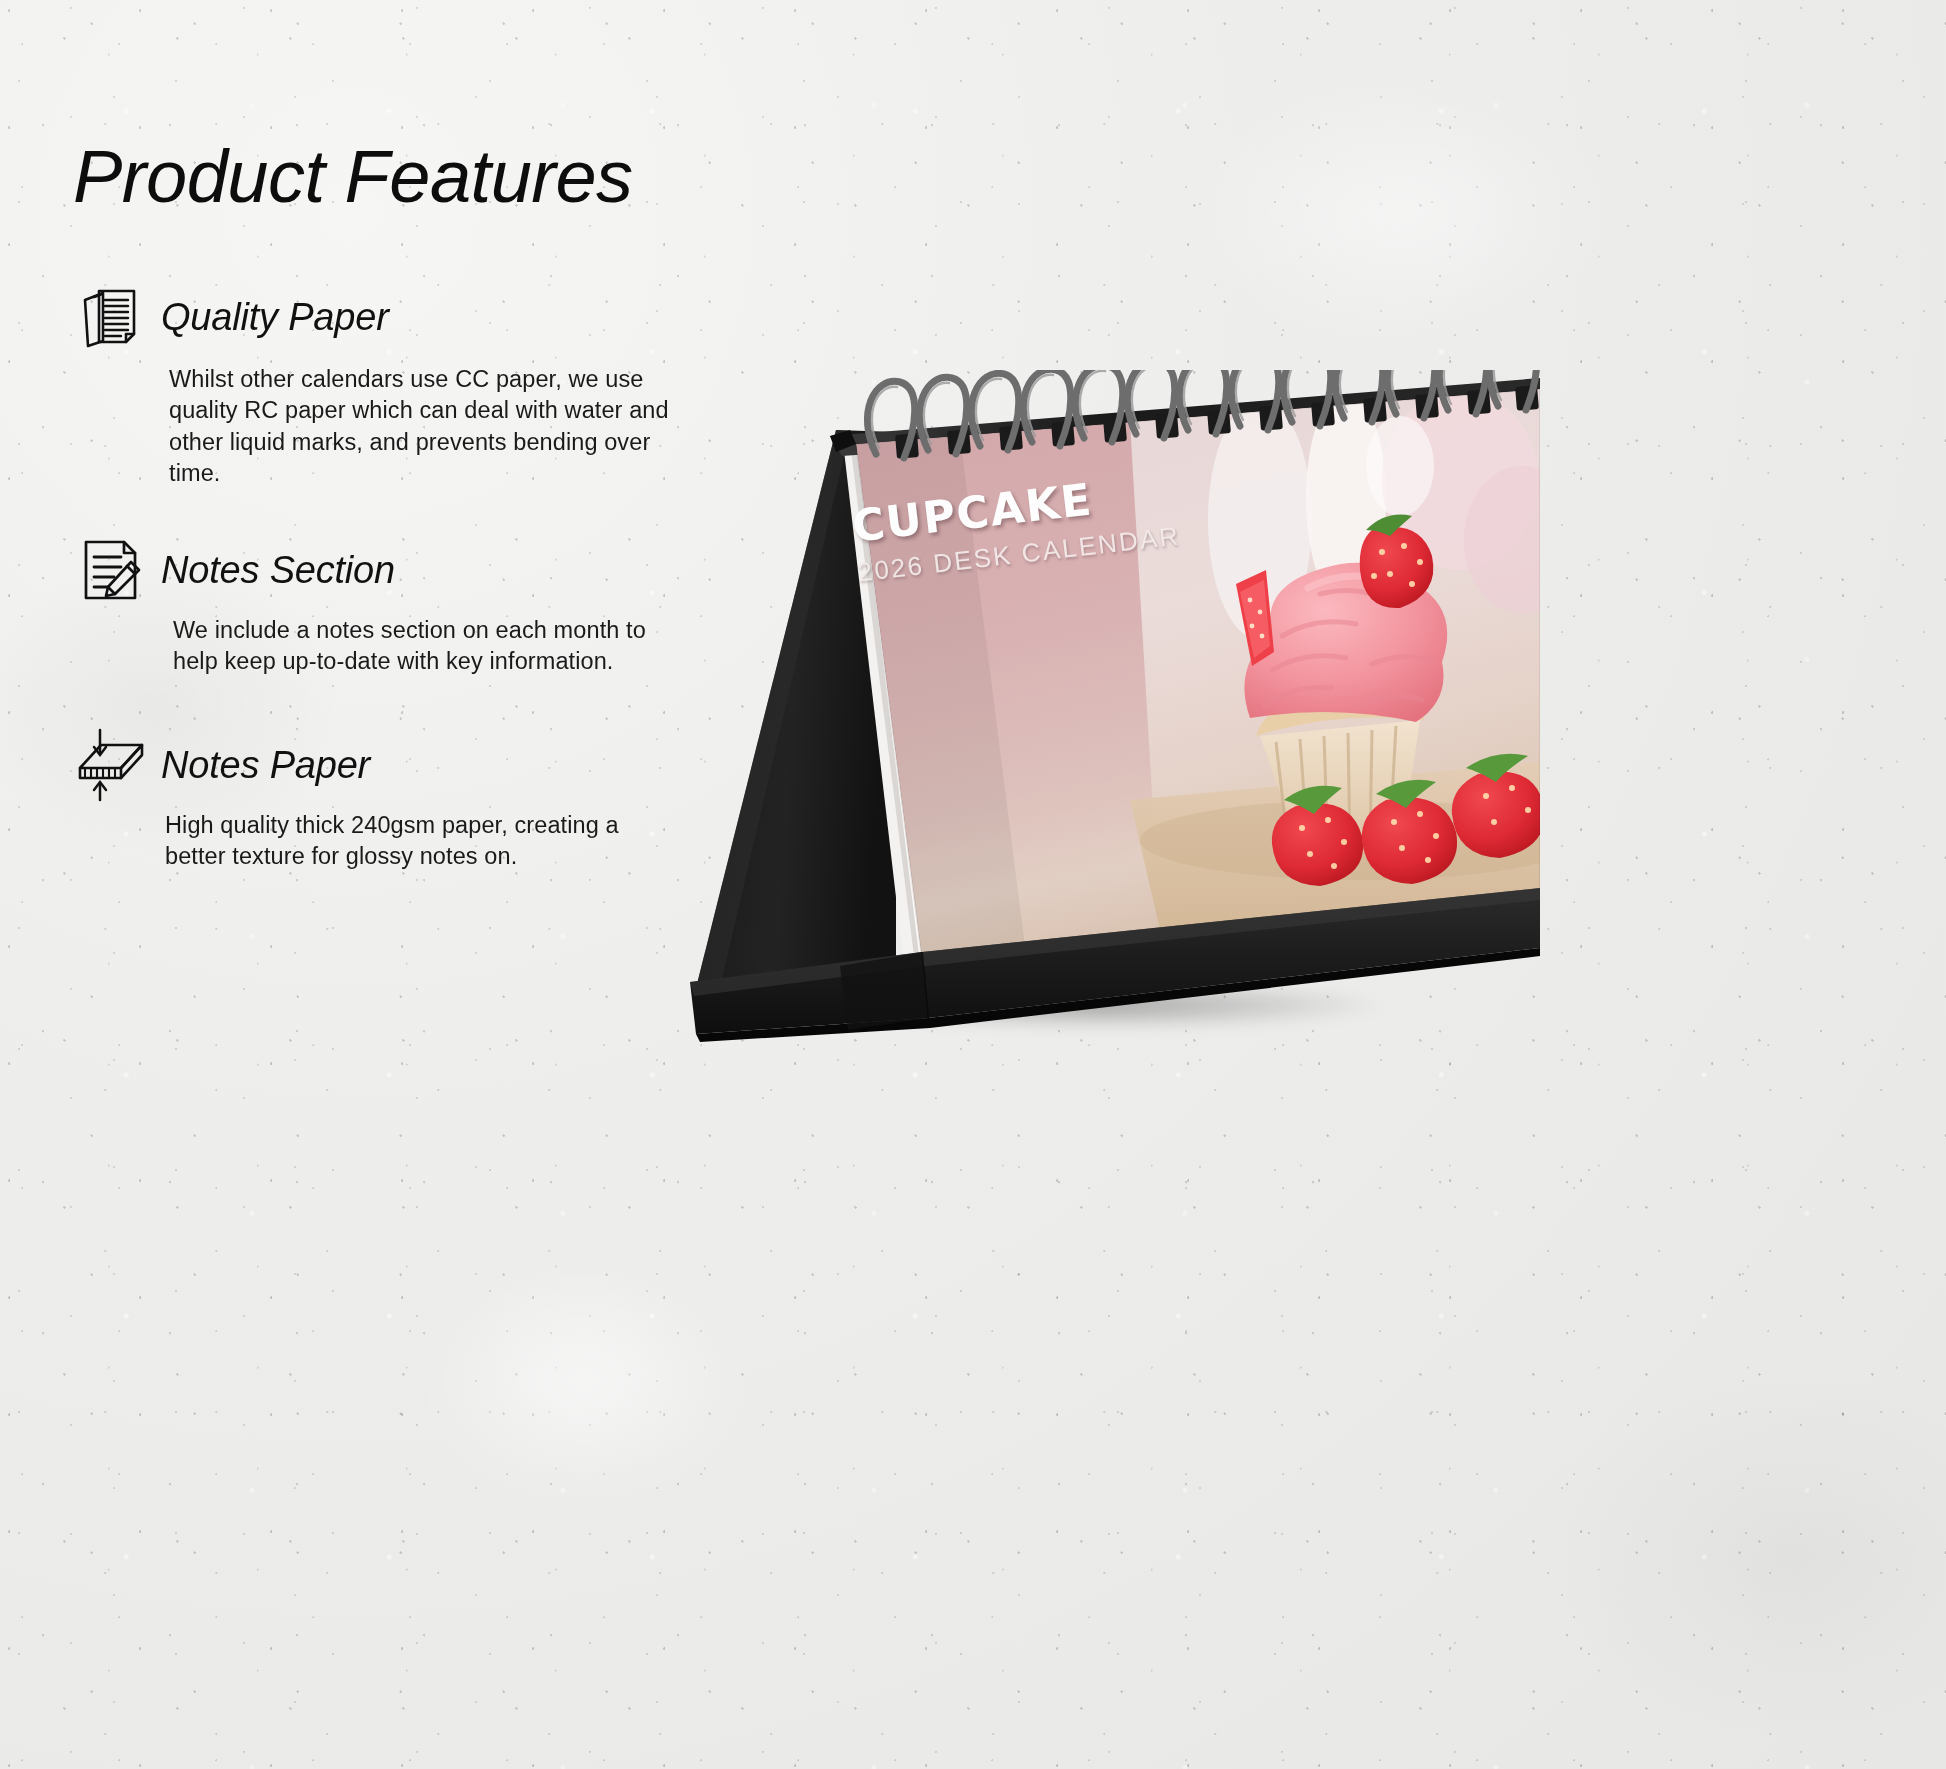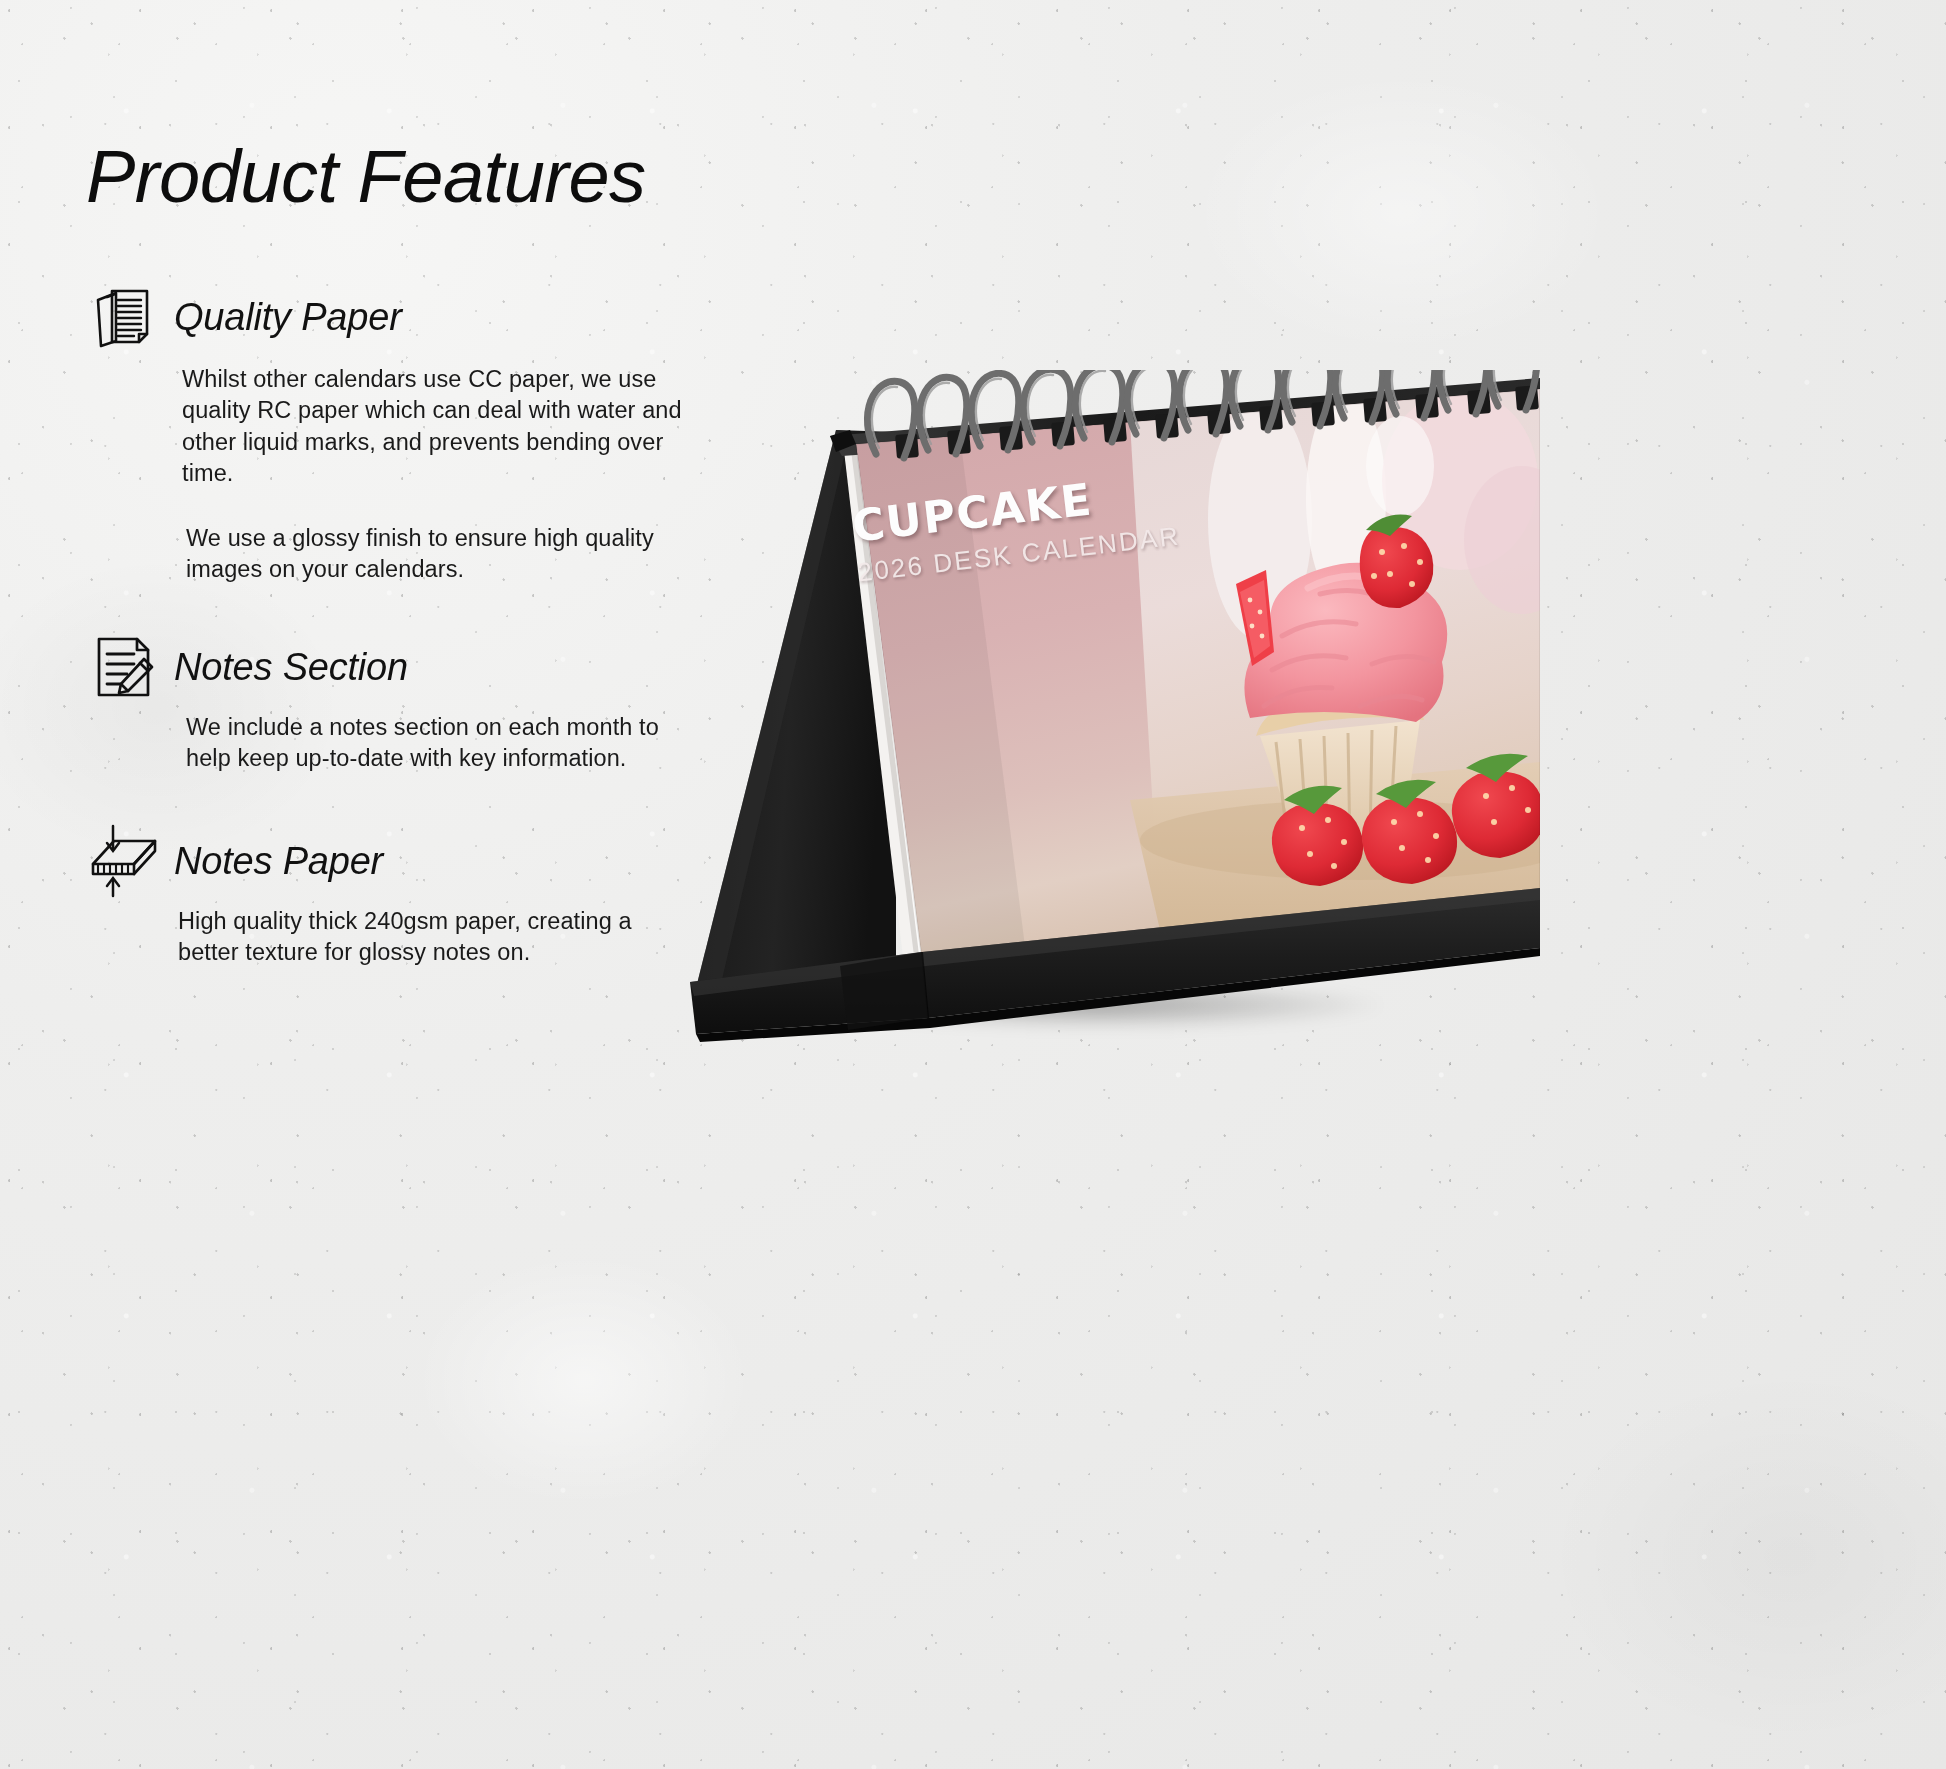--- a/index.html
+++ b/index.html
@@ -41,21 +41,21 @@
   #bg .blotch{
     position:absolute;inset:0;
     background:
       radial-gradient(ellipse 240px 180px at 30% 78%, rgba(255,255,255,.5), transparent 70%),
       radial-gradient(ellipse 300px 200px at 72% 12%, rgba(255,255,255,.4), transparent 70%),
       radial-gradient(ellipse 260px 210px at 8% 40%, rgba(0,0,0,.035), transparent 72%),
       radial-gradient(ellipse 340px 260px at 92% 88%, rgba(0,0,0,.03), transparent 72%);
   }
 
   
-  #left{position:absolute;left:86px;top:140px;width:600px;}
+  #left{position:absolute;left:73px;top:140px;width:600px;}
   #page-title{
     font-style:italic;
     font-weight:400;
     font-size:74px;
     letter-spacing:-0.5px;
     color:#0d0d0d;
     margin:0 0 66px 0;
     line-height:1;
   }
 
@@ -166,21 +166,20 @@
             <path d="M28 54 H44"></path>
           </g>
         </svg>
       </div>
       <div class="fhead">Quality Paper</div>
     </div>
     <div class="fbody">Whilst other calendars use CC paper, we use quality RC paper which can deal with water and other liquid marks, and prevents bending over time.</div>
   </div>
 
   <div class="feature" id="feature-1">
-    <div class="fbody">We use a glossy finish to ensure high quality images on your calendars.</div>
   </div>
 
   <div class="feature" id="feature-2">
     <div class="feature-head">
       <div class="ficon">
         <svg width="70" height="70" viewBox="0 0 70 70">
           <g fill="none" stroke="#111" stroke-width="2.7" stroke-linejoin="round" stroke-linecap="round">
             <path d="M9 7 L47 7 L58 18 L58 63 L9 63 Z"></path>
             <path d="M47 7 L47 18 L58 18"></path>
           </g>

